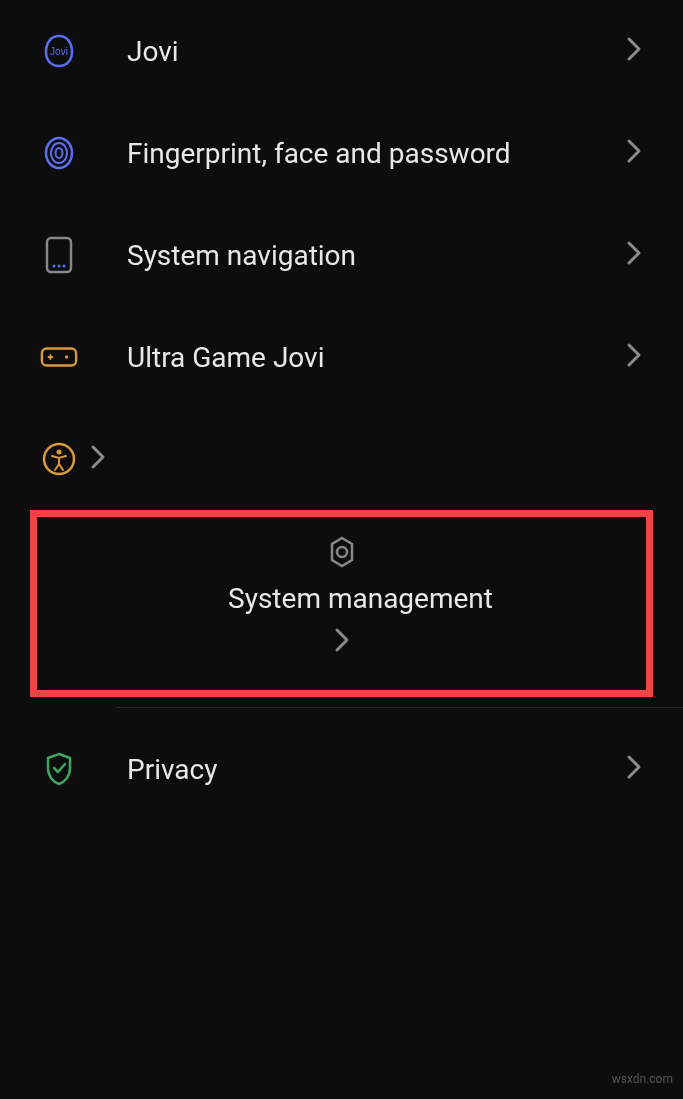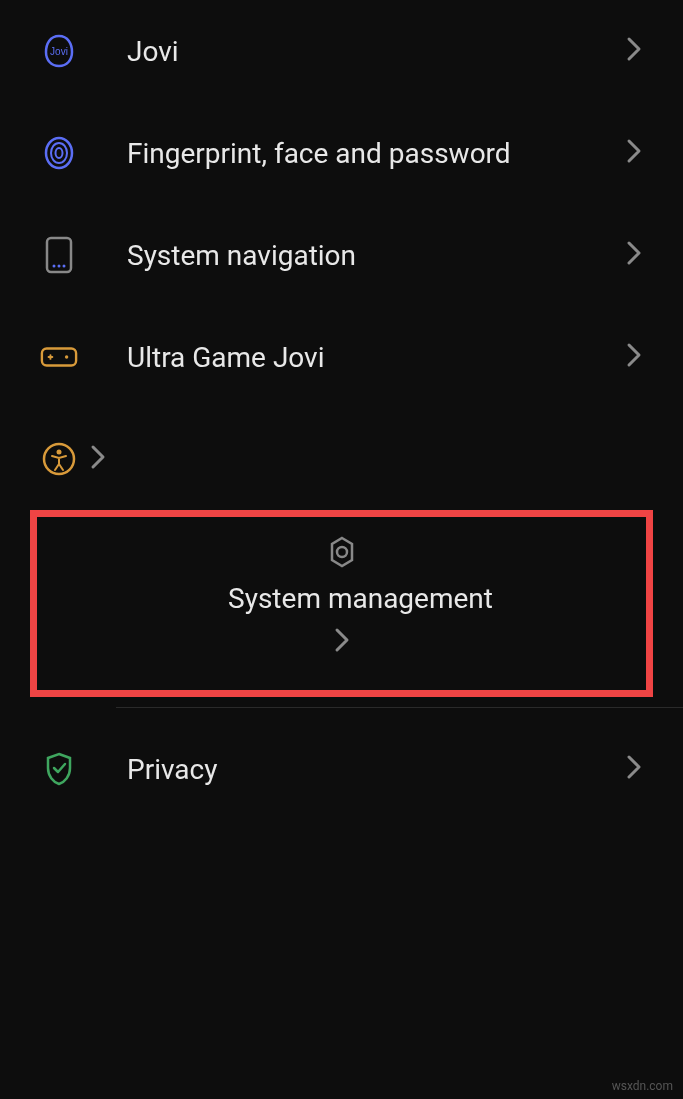--- a/index.html
+++ b/index.html
@@ -50,21 +50,21 @@
       color: #8a8a8a;
       flex-shrink: 0;
     }
     .divider {
       height: 1px;
       background: #2a2a2a;
       margin: 10px 0 10px 116px;
     }
     .watermark {
       position: absolute;
-      bottom: 6px;
+      bottom: 13px;
       right: 10px;
       color: #555;
       font-size: 12px;
     }
   </style>
 </head>
 <body>
 
 <div class="settings-list">
 

